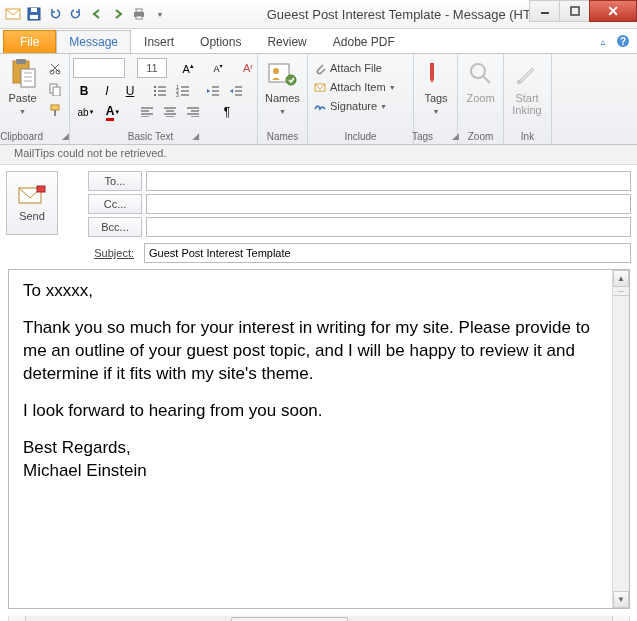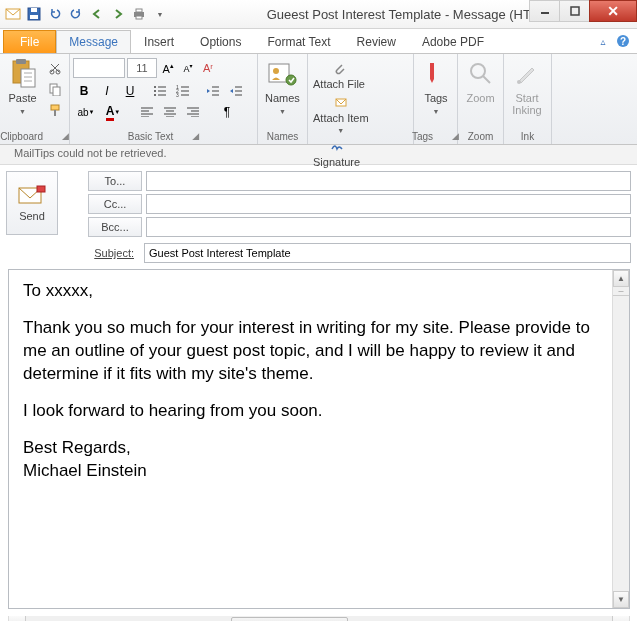--- a/index.html
+++ b/index.html
@@ -33,25 +33,25 @@
 
 .big-btn { display: flex; flex-direction: column; align-items: center; justify-content: center; padding: 2px 4px; cursor: pointer; min-width: 38px; }
 .big-btn-icon { width: 32px; height: 32px; display: flex; align-items: center; justify-content: center; }
 .big-btn-label { font-size: 11px; color: #444; text-align: center; line-height: 1.1; margin-top: 2px; }
 .dd-arrow { font-size: 7px; color: #666; }
 
 .mini-col { display: flex; flex-direction: column; gap: 1px; padding-top: 2px; }
 .mini-btn { width: 22px; height: 20px; display: flex; align-items: center; justify-content: center; cursor: pointer; }
 .mini-row { display: flex; gap: 1px; }
 
-.basic-text-top { display: flex; gap: 2px; align-items: center; padding: 2px 0; }
+.basic-text-top { display: flex; gap: 12px; align-items: center; padding: 2px 0; }
 .font-box { width: 52px; height: 20px; border: 1px solid #b8bcc2; background: #fff; font-size: 11px; padding: 0 3px; color: #aaa; }
 .size-box { width: 30px; height: 20px; border: 1px solid #b8bcc2; background: #fff; font-size: 11px; padding: 0 3px; color: #555; text-align: center; }
 
-.incl-row { display: flex; align-items: center; gap: 3px; font-size: 11px; color: #444; cursor: pointer; padding: 1px 2px; flex-direction: column; }
+.incl-row { display: flex; align-items: center; gap: 3px; font-size: 11px; color: #444; cursor: pointer; padding: 1px 2px; }
 .incl-row svg { flex-shrink: 0; }
 
 
 .mailtips { height: 20px; background: #f3f3f3; border-bottom: 1px solid #dcdcdc; padding: 2px 14px; font-size: 11px; color: #666; }
 
 
 .header-fields { padding: 6px; display: flex; gap: 6px; }
 .send-btn { width: 52px; height: 64px; border: 1px solid #c0c4ca; background: linear-gradient(#fdfdfe, #eef0f3); display: flex; flex-direction: column; align-items: center; justify-content: center; cursor: pointer; gap: 4px; }
 .send-btn-label { font-size: 11px; color: #444; }
 .field-rows { flex: 1; display: flex; flex-direction: column; gap: 3px; }
@@ -141,21 +141,20 @@
       </div>
     <div class="win-btn win-close">✕</div>
   </div>
 </div>
 
 <div class="ribbon-tabs">
   <div class="file-tab">File</div>
   <div class="tab active">Message</div>
   <div class="tab">Insert</div>
   <div class="tab">Options</div>
-  <div class="tab">Format Text</div>
   <div class="tab">Review</div>
   <div class="tab">Adobe PDF</div>
   <div class="ribbon-help">
     <div class="help-icon">
         <span style="font-size:10px;color:#3b74bd;">▵</span>
       </div>
     <div class="help-icon">
         <svg width="14" height="14">
           <circle cx="7" cy="7" r="6" fill="#4a90d9"></circle>
           <text x="7" y="11" text-anchor="middle" fill="#fff" font-size="10" font-weight="bold">?</text>

